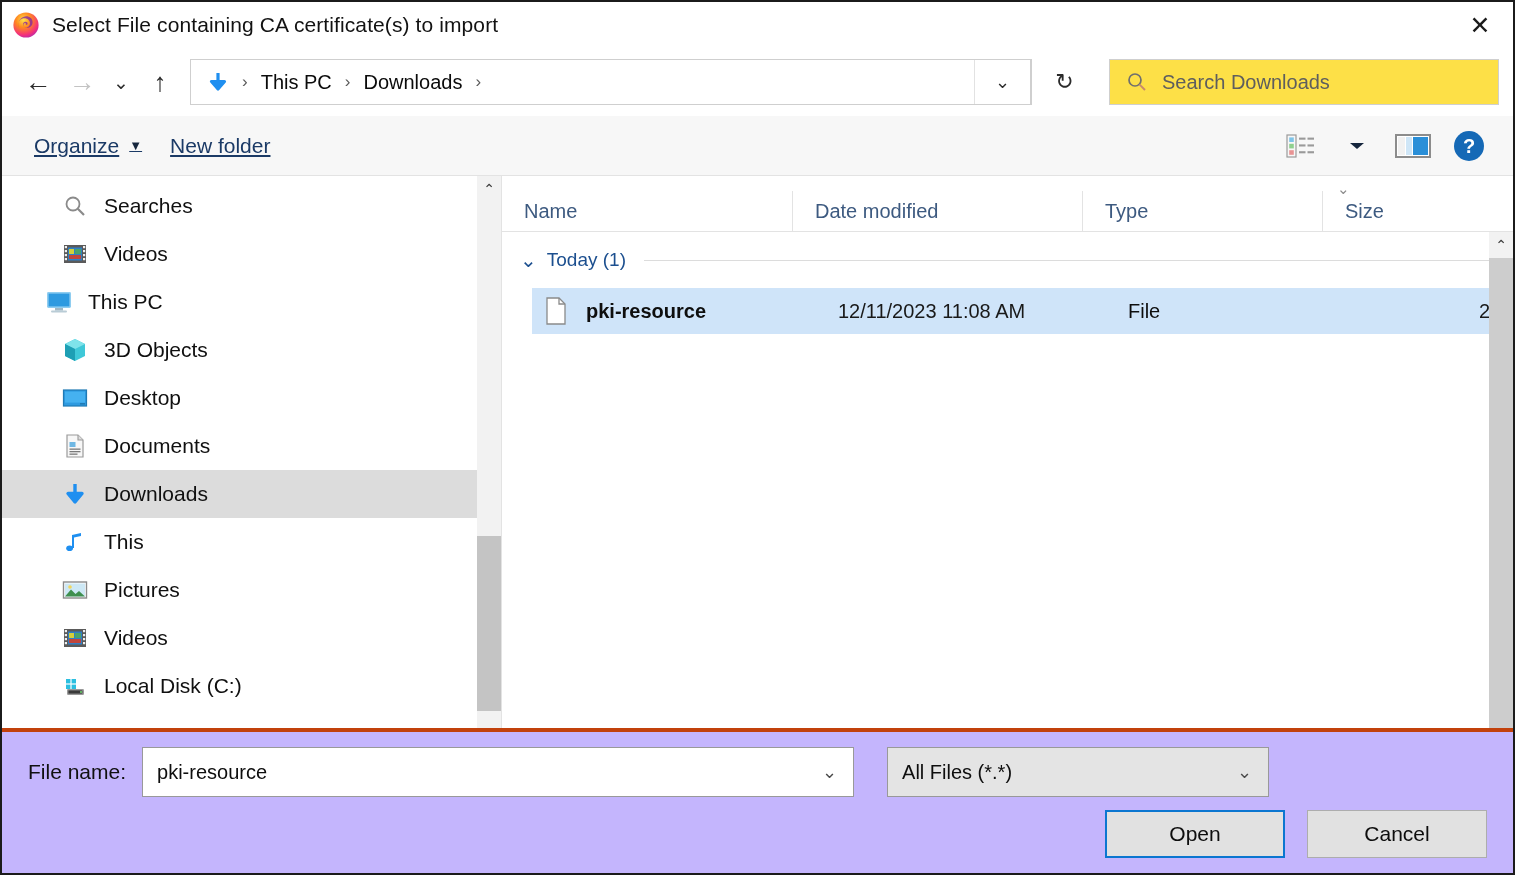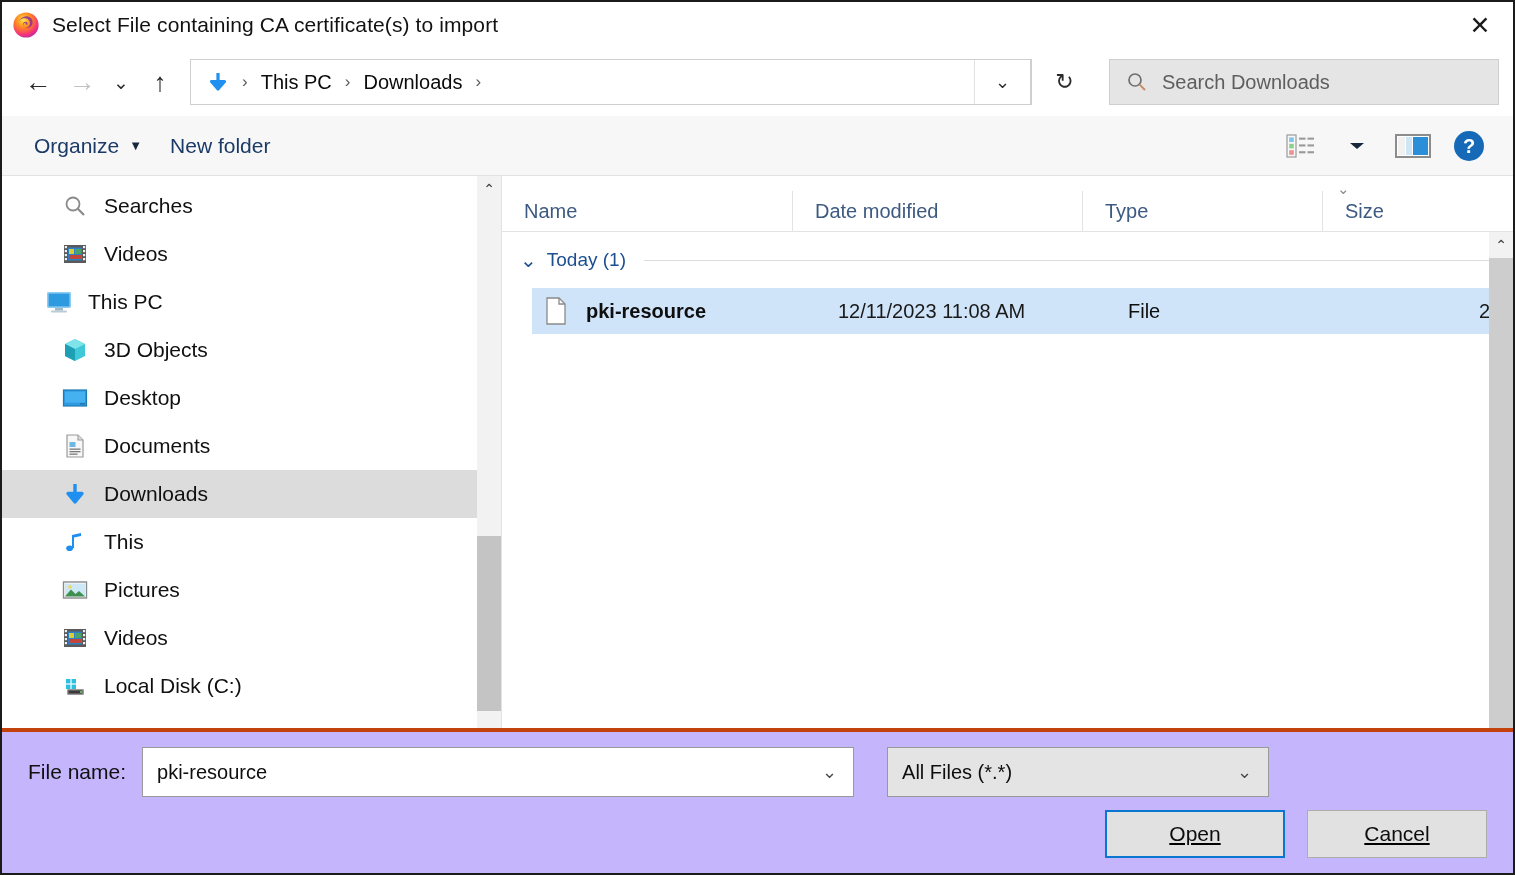--- a/index.html
+++ b/index.html
@@ -68,37 +68,37 @@
     border-left: 1px solid #e2e2e2;
   }
   .refresh {
     width: 66px; height: 46px; flex: 0 0 66px;
     display: flex; align-items: center; justify-content: center;
     font-size: 22px; color: #2b2b2b;
     border-left: 1px solid #cfcfcf;
   }
   .searchbox {
     flex: 0 0 390px; height: 46px; margin-left: 12px;
-    border: 1px solid #cfcfcf; background: #e5e5e5;
+    border: 1px solid #cfcfcf; background: #fde047;
     display: flex; align-items: center; padding-left: 16px;
   }
   .search-icon { width: 24px; flex: 0 0 24px; display:flex; align-items:center; }
   .search-ph { font-size: 20px; color: #5e5e5e; margin-left: 12px; }
 
   
   .toolbar {
     height: 60px; flex: 0 0 60px;
     display: flex; align-items: center;
     background: #f7f7f7;
     border-bottom: 1px solid #e3e3e3;
     padding: 0 18px;
   }
   .tb-item {
     font-size: 21px; color: #1b3a66; padding: 0 14px;
-    display: flex; align-items: center; height: 44px; white-space: nowrap;
+    display: flex; align-items: center; height: 44px; white-space: nowrap; text-decoration: underline;
   }
   .tb-caret { font-size: 13px; margin-left: 10px; color: #16263d; }
   .tb-right { margin-left: auto; display: flex; align-items: center; gap: 4px; }
   .tb-icon {
     width: 52px; height: 44px;
     display: flex; align-items: center; justify-content: center;
   }
 
   
   .body { flex: 1 1 auto; display: flex; min-height: 0; background: #fff; }
@@ -191,21 +191,21 @@
   .fn-label { font-size: 21px; color: #101010; white-space: nowrap; }
   .combo {
     height: 50px; border: 1px solid #999; background: #fff;
     display: flex; align-items: center; padding-left: 14px; min-width: 0;
   }
   .combo .val { font-size: 20px; color: #0e0e0e; white-space: nowrap; }
   .combo .cv { margin-left: auto; font-size: 18px; color: #4a4a4a; padding: 0 16px; }
   .fn-combo { flex: 1 1 auto; margin-left: 16px; max-width: 712px; }
   .type-combo { flex: 0 0 382px; margin-left: 33px; background: #e4e4e4; }
 
-  .frow2 { display: flex; justify-content: flex-end; align-items: center; margin-top: 12px; gap: 22px; text-decoration: underline; }
+  .frow2 { display: flex; justify-content: flex-end; align-items: center; margin-top: 12px; gap: 22px; }
   .btn {
     width: 180px; height: 48px; background: #e1e1e1;
     border: 1px solid #adadad;
     display: flex; align-items: center; justify-content: center;
     font-size: 21px; color: #0d0d0d;
   }
   .btn.primary { border: 2px solid #0b76d0; }
 </style>
 </head>
 <body>

